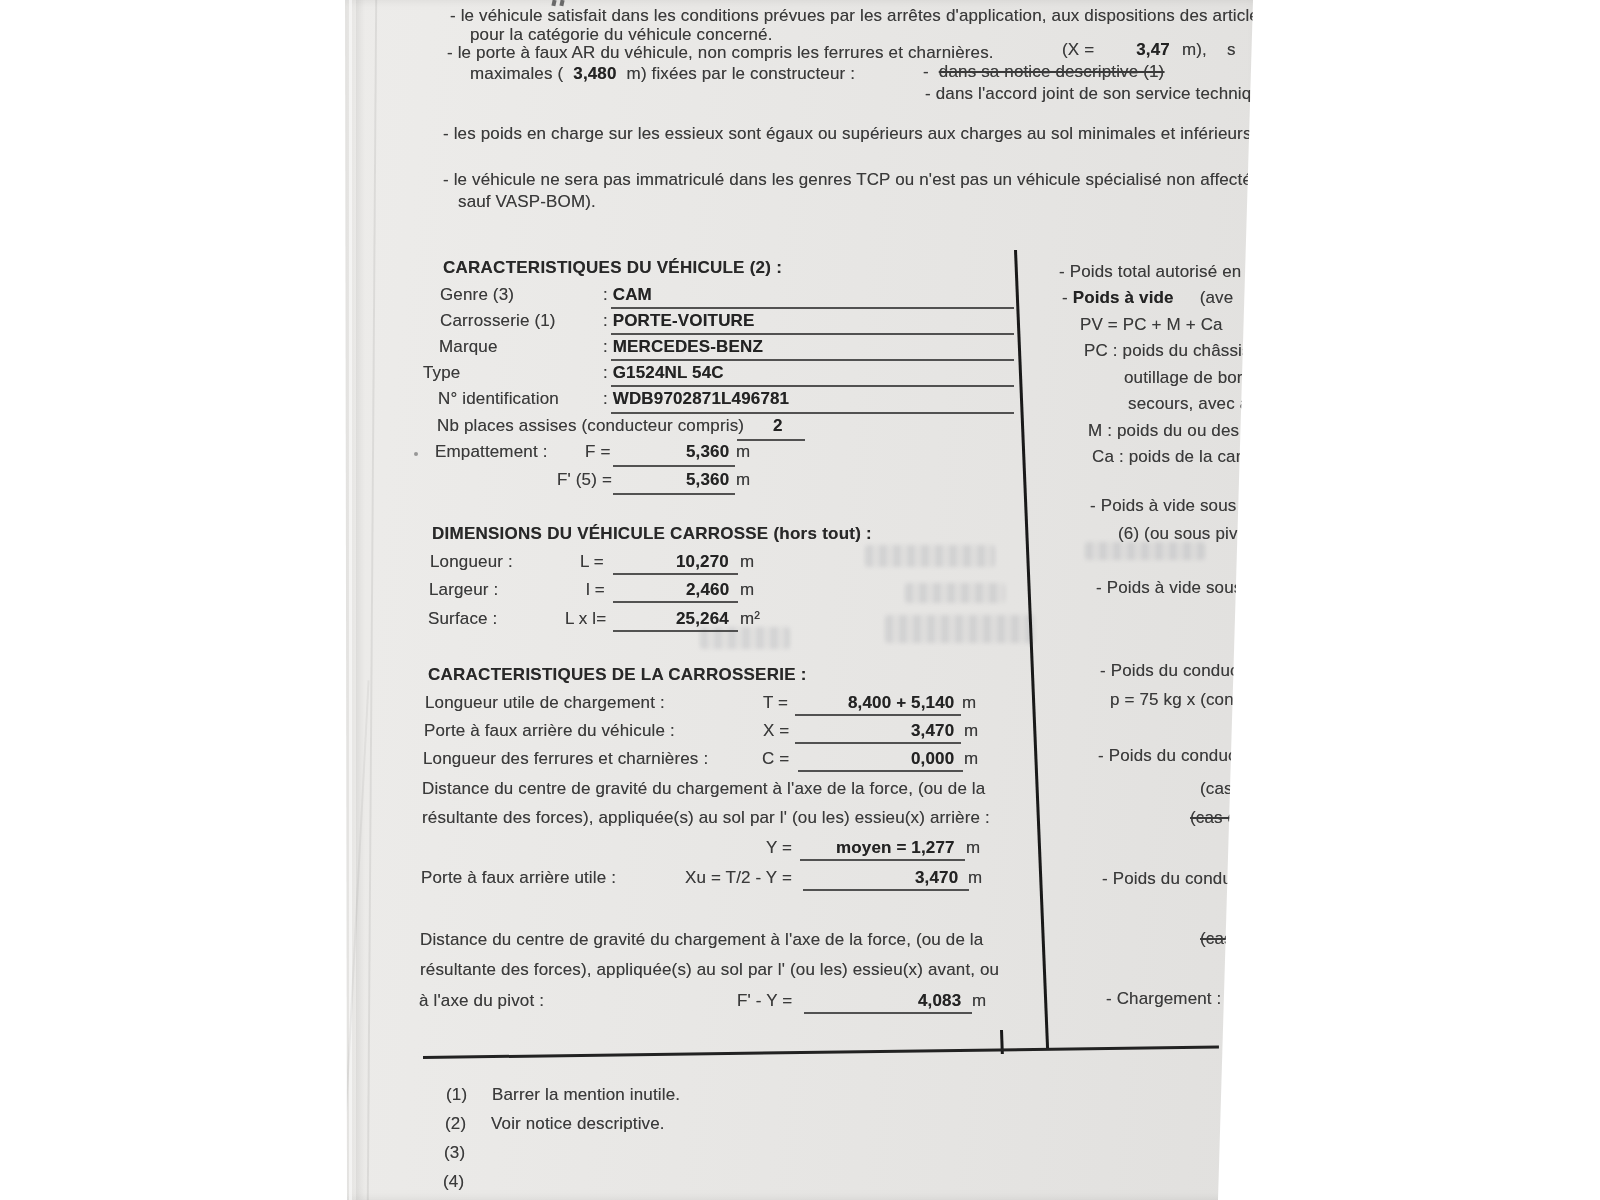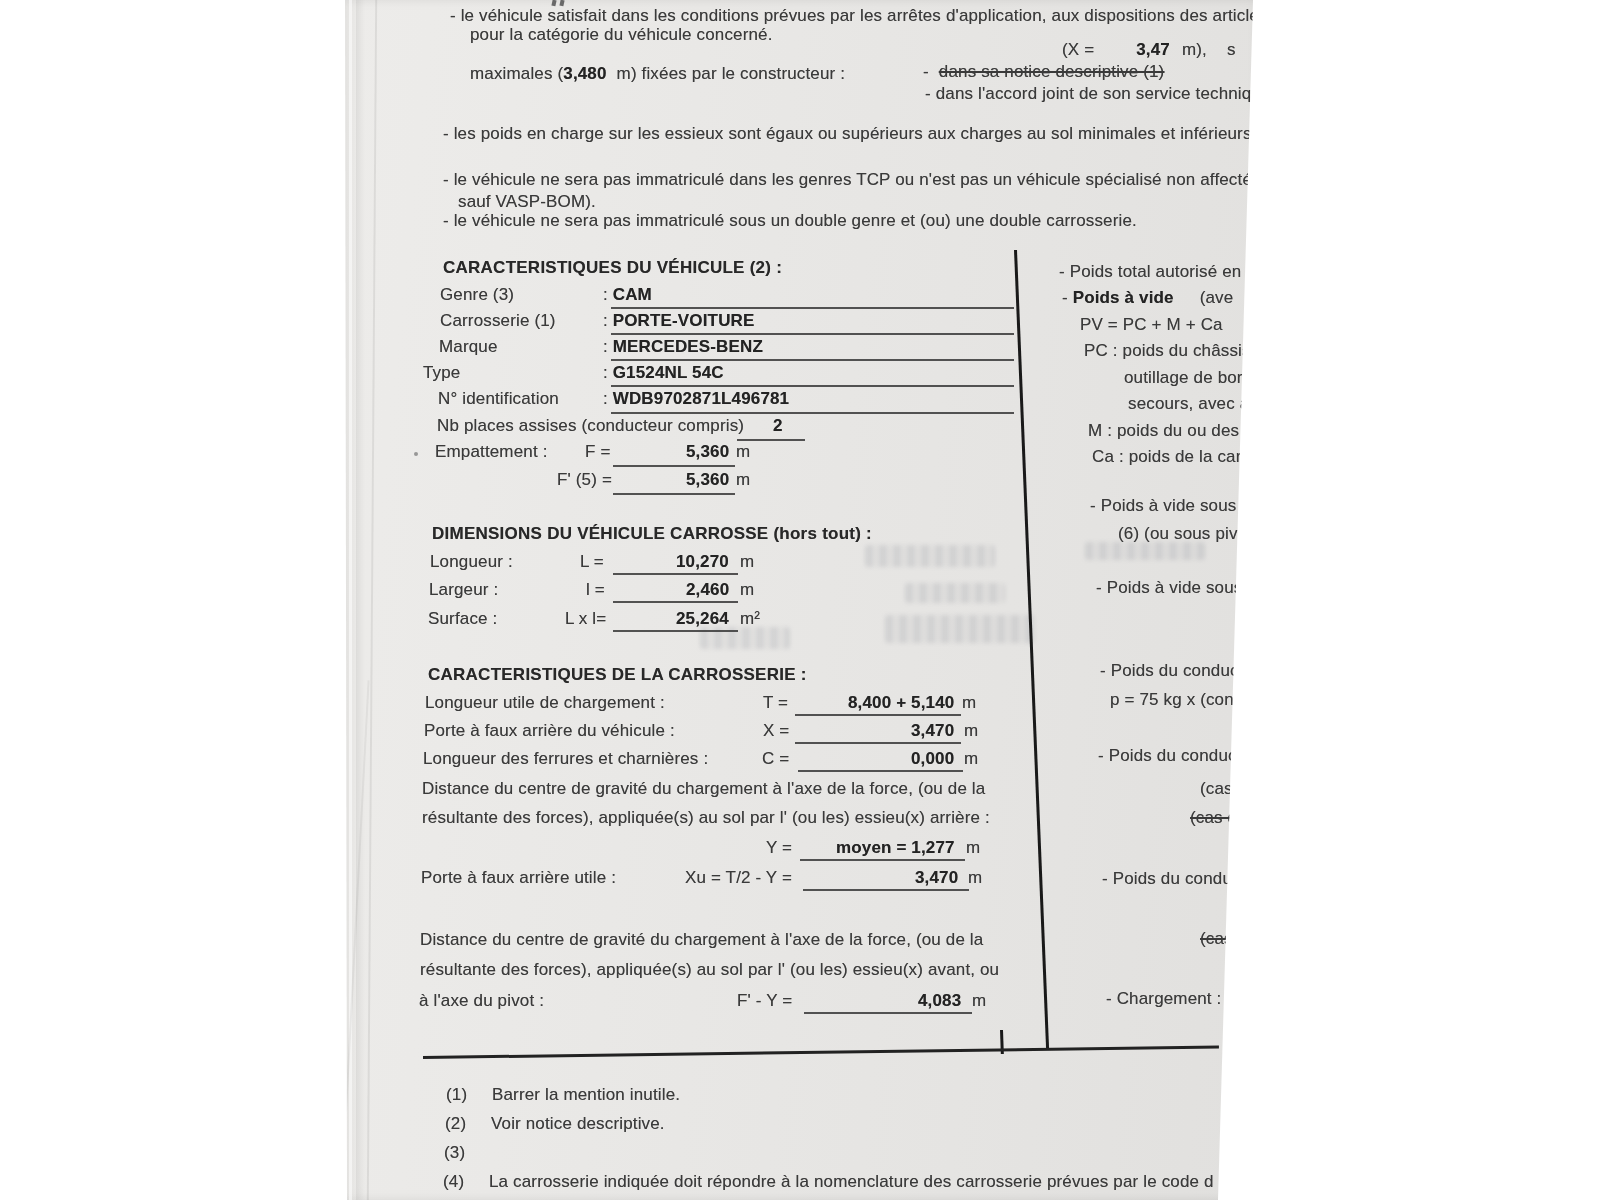--- a/index.html
+++ b/index.html
@@ -41,28 +41,28 @@
     <div class="blob" style="left:885px;top:615px;width:150px;height:28px;"></div>
     <div class="blob" style="left:1085px;top:542px;width:120px;height:18px;"></div>
     <div class="blob" style="left:700px;top:627px;width:90px;height:22px;"></div>
 
     <div class="tick" style="left:552px;top:0;width:4px;height:6px;transform:rotate(12deg);"></div>
     <div class="tick" style="left:560px;top:0;width:4px;height:6px;transform:rotate(12deg);"></div>
     <div class="dot" style="left:414px;top:452px;width:4px;height:4px;"></div>
 
     <div class="t" style="left:450px;top:6px">- le véhicule satisfait dans les conditions prévues par les arrêtes d'application, aux dispositions des articles R.311-1</div>
     <div class="t" style="left:470px;top:25px">pour la catégorie du véhicule concerné.</div>
+    <div class="t" style="left:447px;top:43px">- le porte à faux AR du véhicule, non compris les ferrures et charnières.</div>
     <div class="t" style="left:1062px;top:40px"><span>(X =</span><span class="b" style="margin-left: 42px;">3,47</span><span style="margin-left: 12px;">m),</span><span style="margin-left: 20px;">s</span></div>
-    <div class="t" style="left:470px;top:64px"><span>maximales (</span><span class="b" style="">3,480</span><span style="margin-left: 10px;">m) fixées par le constructeur :</span></div>
+    <div class="t" style="left:470px;top:64px"><span>maximales (</span><span class="b" style="margin-left: 10px;">3,480</span><span style="margin-left: 10px;">m) fixées par le constructeur :</span></div>
     <div class="t" style="left:923px;top:62px"><span>-</span><span class="k" style="margin-left: 10px;">dans sa notice descriptive (1)</span></div>
     <div class="t" style="left:925px;top:84px">- dans l'accord joint de son service techniqu</div>
     <div class="t" style="left:443px;top:124px">- les poids en charge sur les essieux sont égaux ou supérieurs aux charges au sol minimales et inférieurs ou égaux au</div>
     <div class="t" style="left:443px;top:170px">- le véhicule ne sera pas immatriculé dans les genres TCP ou n'est pas un véhicule spécialisé non affecté au tra</div>
     <div class="t" style="left:458px;top:192px">sauf VASP-BOM).</div>
-    <div class="t" style="left:443px;top:211px">- le véhicule ne sera pas immatriculé sous un double genre et (ou) une double carrosserie.</div>
 
     <div class="t hd" style="left:443px;top:258px">CARACTERISTIQUES DU VÉHICULE (2) :</div>
     <div class="t" style="left:440px;top:285px">Genre (3)</div>
     <div class="t" style="left:603px;top:285px"><span>: </span><span class="b">CAM</span></div>
     <div class="ul" style="left:611px;top:307px;width:403px;"></div>
     <div class="t" style="left:440px;top:311px">Carrosserie (1)</div>
     <div class="t" style="left:603px;top:311px"><span>: </span><span class="b">PORTE-VOITURE</span></div>
     <div class="ul" style="left:611px;top:333px;width:403px;"></div>
     <div class="t" style="left:439px;top:337px">Marque</div>
     <div class="t" style="left:603px;top:337px"><span>: </span><span class="b">MERCEDES-BENZ</span></div>
@@ -162,15 +162,14 @@
     <div class="vline" style="left:1014px;top:250px;height:800px;transform:rotate(-2.3deg);"></div>
     <div class="vline" style="left:1000px;top:1030px;height:24px;transform:rotate(-2deg);"></div>
     <div class="hline" style="left:423px;top:1056px;width:796px;transform:rotate(-0.75deg);"></div>
 
     <div class="t" style="left:446px;top:1085px">(1)</div>
     <div class="t" style="left:492px;top:1085px">Barrer la mention inutile.</div>
     <div class="t" style="left:445px;top:1114px">(2)</div>
     <div class="t" style="left:491px;top:1114px">Voir notice descriptive.</div>
     <div class="t" style="left:444px;top:1143px">(3)</div>
     <div class="t" style="left:443px;top:1172px">(4)</div>
-    <div class="t" style="left:489px;top:1172px">La carrosserie indiquée doit répondre à la nomenclature des carrosserie prévues par le code d</div>
   </div>
 </div>
 
 </body></html>

